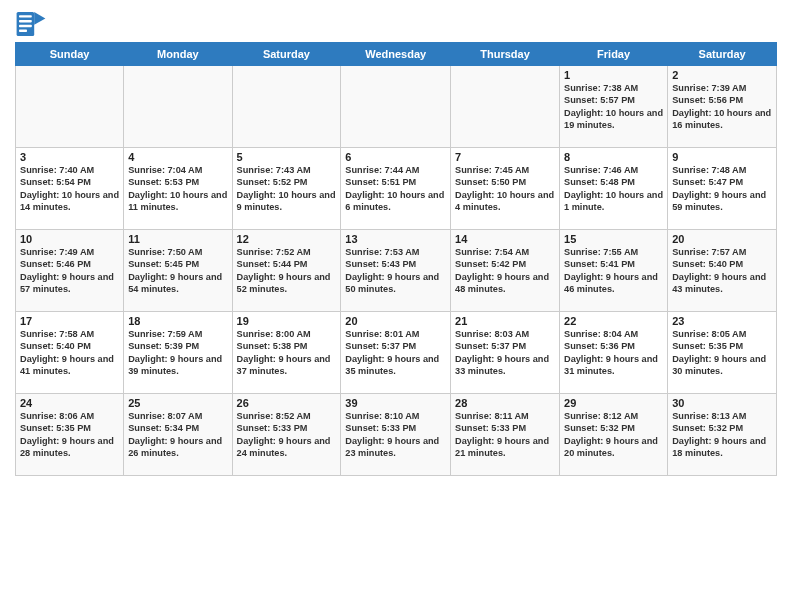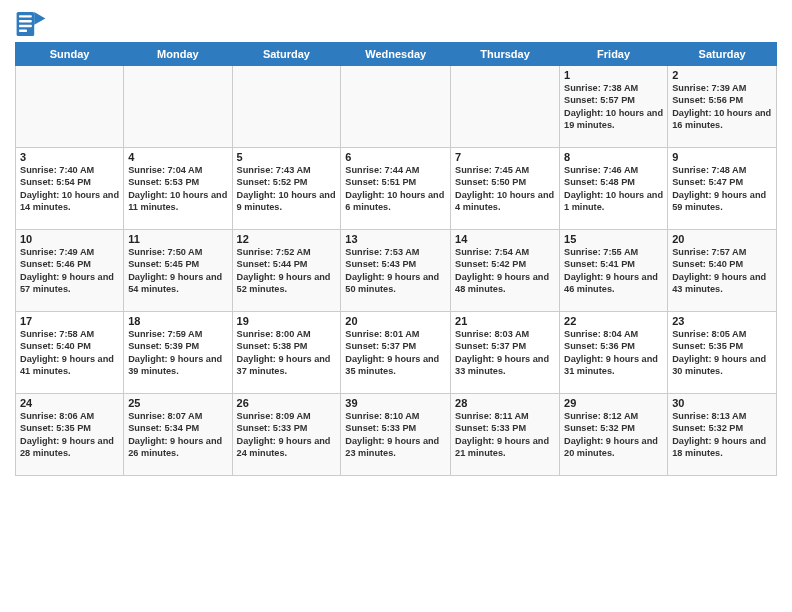--- a/index.html
+++ b/index.html
@@ -294,21 +294,21 @@
 Daylight: 9 hours and 28 minutes.</div>
           </td>
           <td>
             <span class="day-num">25</span>
             <div class="day-info">Sunrise: 8:07 AM
 Sunset: 5:34 PM
 Daylight: 9 hours and 26 minutes.</div>
           </td>
           <td>
             <span class="day-num">26</span>
-            <div class="day-info">Sunrise: 8:09 AM
+            <div class="day-info">Sunrise: 8:52 AM
 Sunset: 5:33 PM
 Daylight: 9 hours and 24 minutes.</div>
           </td>
           <td>
             <span class="day-num">39</span>
             <div class="day-info">Sunrise: 8:10 AM
 Sunset: 5:33 PM
 Daylight: 9 hours and 23 minutes.</div>
           </td>
           <td>

